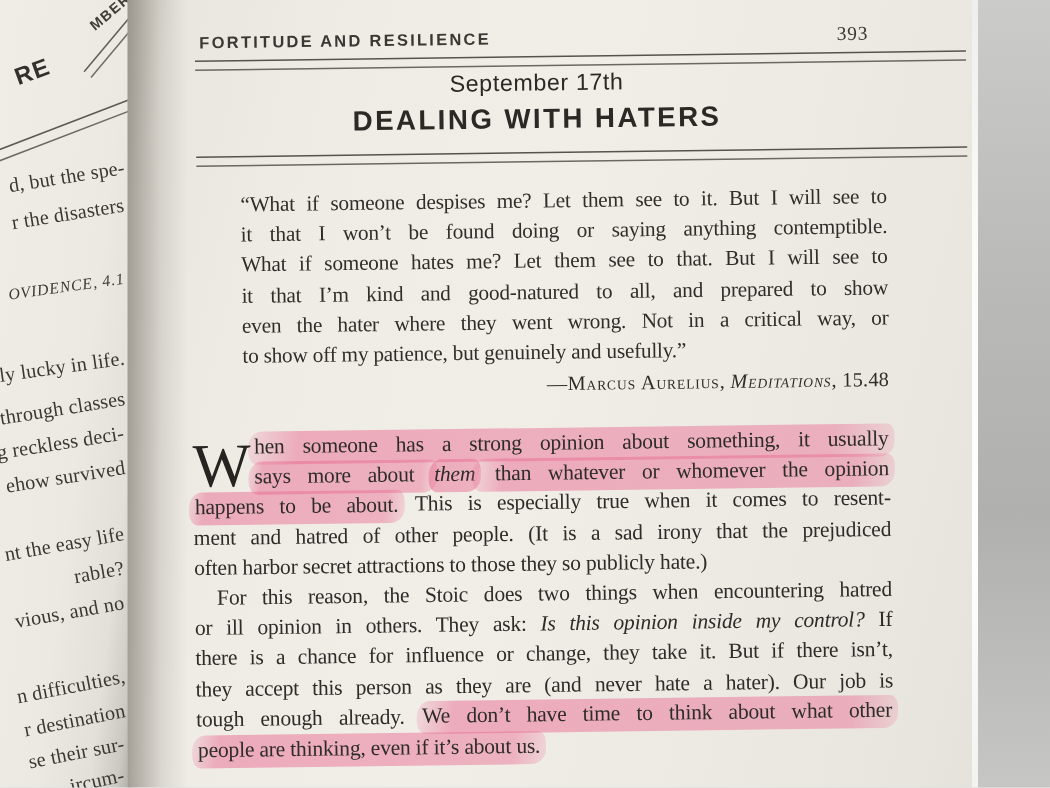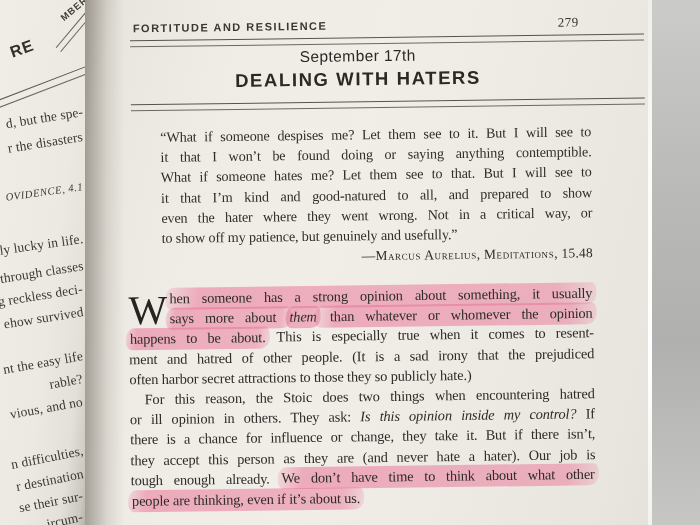--- a/index.html
+++ b/index.html
@@ -56,21 +56,21 @@
 
   .heading-block{position:absolute;left:43px;top:50px;width:465px;text-align:center;
     font-family:"Liberation Sans",sans-serif;color:#2b2925;}
   .date-line{font-size:15.5px;font-weight:400;letter-spacing:.4px;}
   .entry-title{margin-top:3px;font-size:18.5px;font-weight:700;letter-spacing:1.6px;}
 
   .quote-block{position:absolute;left:77px;top:127px;width:431px;
     font-size:14.2px;line-height:20.2px;letter-spacing:-.15px;color:#302e2a;}
   .attribution{text-align:right;margin-top:1px;font-size:13.5px;letter-spacing:.2px;}
   .sc{font-variant:small-caps;letter-spacing:.6px;}
-  .sc-it{font-variant:small-caps;letter-spacing:.6px;}
+  .sc-it{font-variant:small-caps;font-style:italic;letter-spacing:.6px;}
 
   .body-block{position:absolute;left:43px;top:288px;width:465px;
     font-size:14.4px;line-height:20.2px;letter-spacing:-.15px;color:#2e2c29;}
   .bline,.qline{white-space:normal;}
   .j{text-align:justify;text-align-last:justify;}
   .last{text-align:left;}
   .dc{padding-left:40px;}
   .indent{padding-left:15px;}
   .drop-cap{position:absolute;left:0;top:2px;font-size:41px;line-height:1;
     font-weight:400;color:#262420;}
@@ -110,21 +110,21 @@
         <div class="lp-line" style="top: 488px; transform: rotate(-11deg);">se their sur-</div>
         <div class="lp-line" style="top: 509px; transform: rotate(-12deg);">ircum-</div>
       </div>
   </div>
 
   <div class="right-page">
     <div class="rp-inner">
 
       <div class="rp-header">
         <span class="running-head">FORTITUDE AND RESILIENCE</span>
-        <span class="folio">279</span>
+        <span class="folio">393</span>
       </div>
 
       <div class="rule rule-top"></div>
 
       <div class="heading-block">
         <div class="date-line">September 17th</div>
         <div class="entry-title">DEALING WITH HATERS</div>
       </div>
 
       <div class="rule rule-mid"></div>

